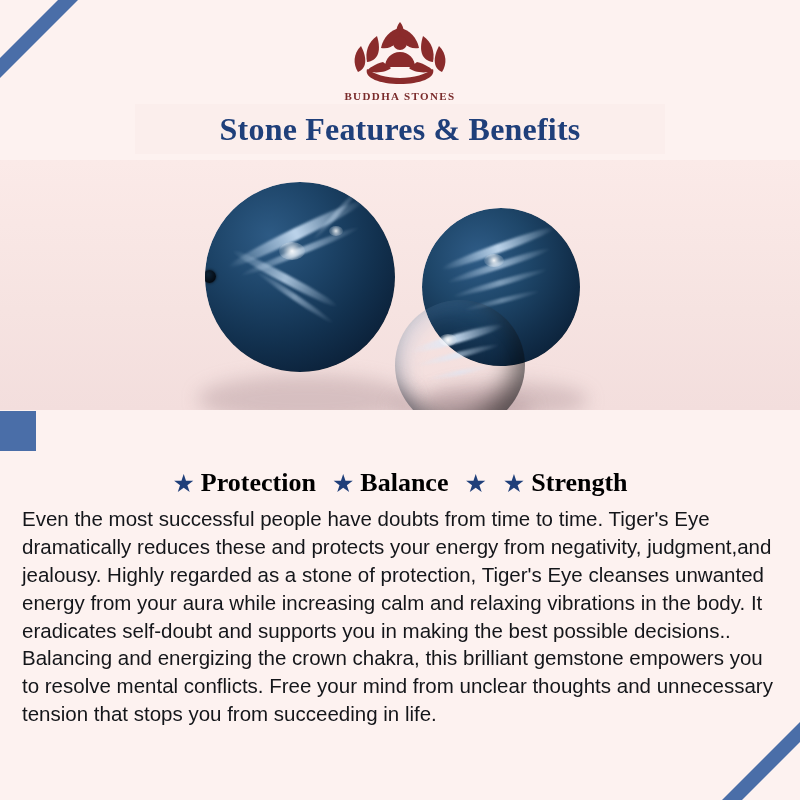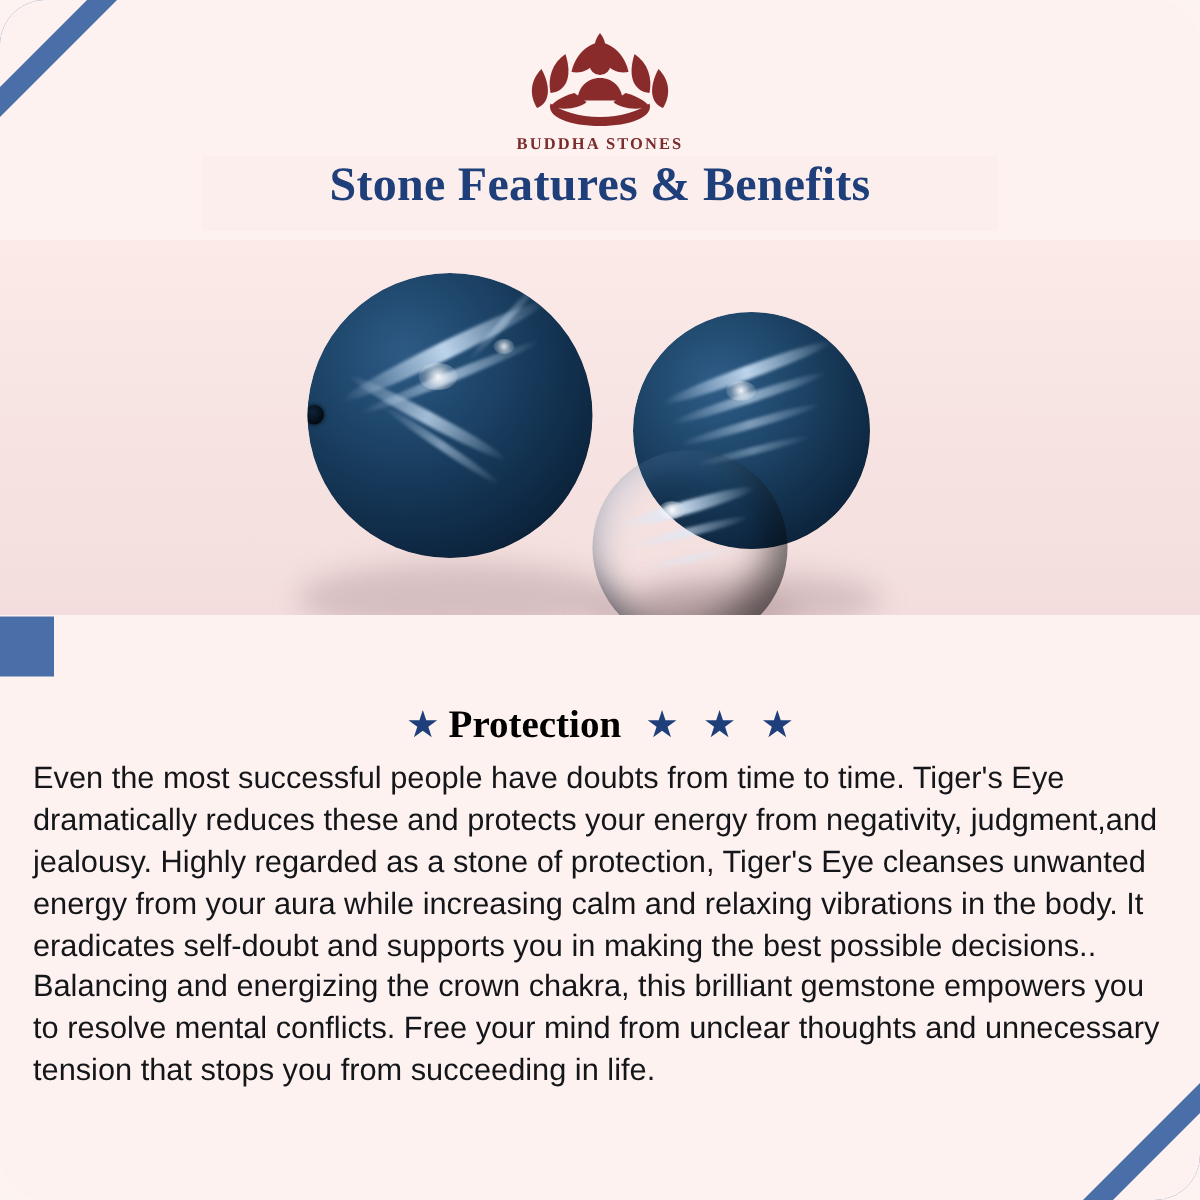--- a/index.html
+++ b/index.html
@@ -10,21 +10,20 @@
     font-family: "Liberation Sans", sans-serif;
     background: #fdf3f1;
   }
 
   .page {
     position: relative;
     width: 800px;
     height: 800px;
     background: #fdf2f0;
     overflow: hidden;
-    border-radius: 30px;
   }
 
   
   .corner {
     position: absolute;
     width: 0; height: 0;
     z-index: 5;
   }
   .corner-tl {
     top: 0; left: 0;
@@ -72,20 +71,21 @@
 
   
   .title-band {
     position: absolute;
     top: 104px;
     left: 135px;
     width: 530px;
     height: 50px;
     background: #fbeeec;
     display: flex;
+    align-items: center;
     justify-content: center;
     z-index: 4;
   }
   .title-band h1 {
     font-family: "Liberation Serif", serif;
     font-size: 32px;
     font-weight: bold;
     color: #1f3f7a;
     letter-spacing: .2px;
     white-space: nowrap;
@@ -320,24 +320,26 @@
 
   <div class="name-tab-rail"></div>
 
   <div class="benefits">
     <div class="benefit">
       <span class="star">★</span>
       <span class="lbl">Protection</span>
     </div>
     <div class="benefit">
       <span class="star">★</span>
+      <span class="lbl">Balance</span>
     </div>
     <div class="benefit">
       <span class="star">★</span>
     </div>
     <div class="benefit">
       <span class="star">★</span>
+      <span class="lbl">Strength</span>
     </div>
   </div>
 
   <div class="desc">Even the most successful people have doubts from time to time. Tiger's Eye dramatically reduces these and protects your energy from negativity, judgment,and jealousy. Highly regarded as a stone of protection, Tiger's Eye cleanses unwanted energy from your aura while increasing calm and relaxing vibrations in the body. It eradicates self-doubt and supports you in making the best possible decisions.. Balancing and energizing the crown chakra, this brilliant gemstone empowers you to resolve mental conflicts. Free your mind from unclear thoughts and unnecessary tension that stops you from succeeding in life.</div>
 
 </div>
 
 </body></html>

